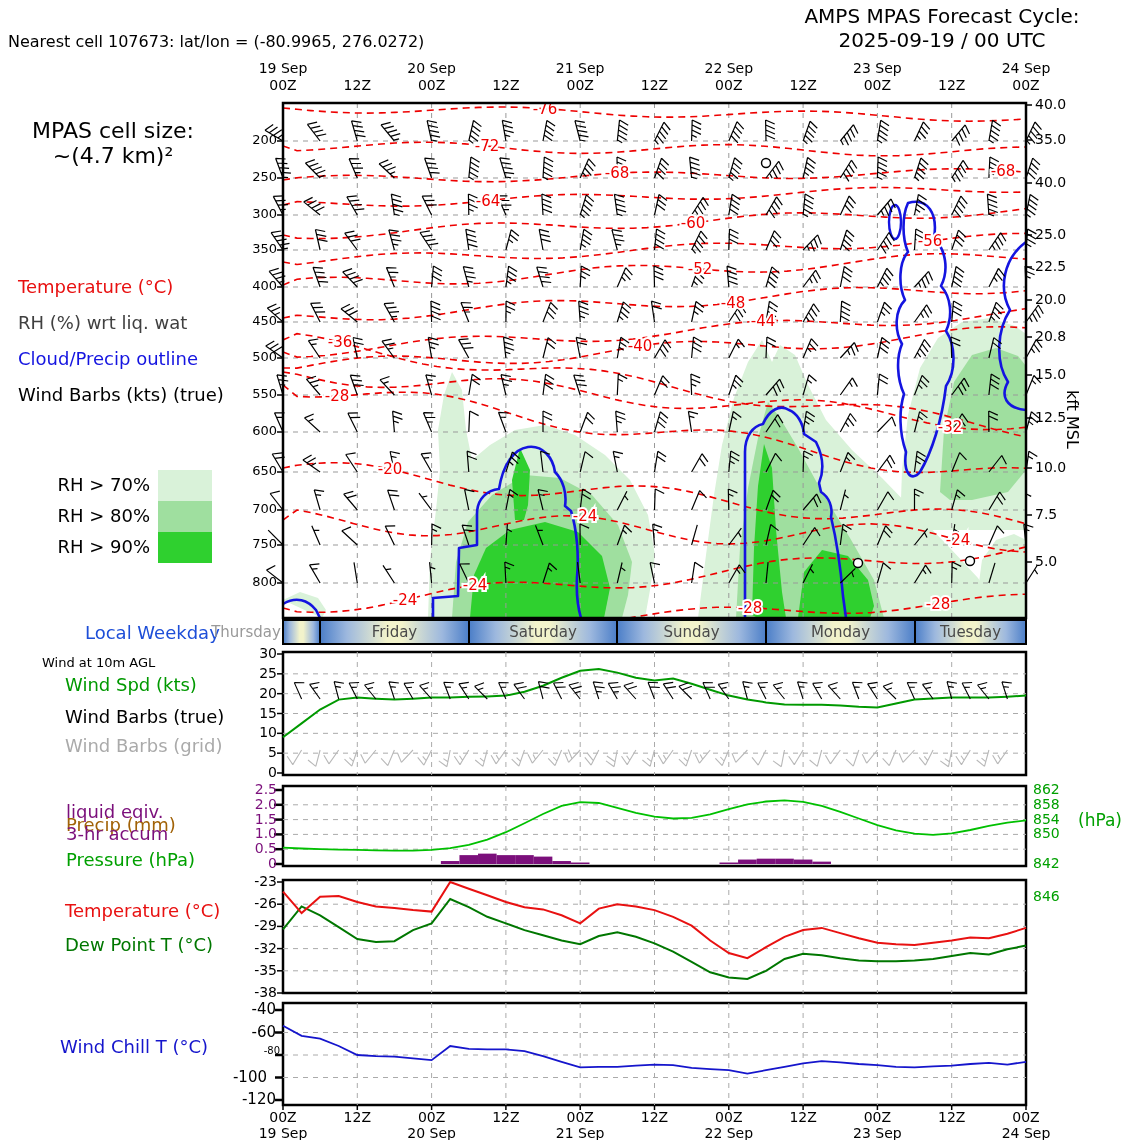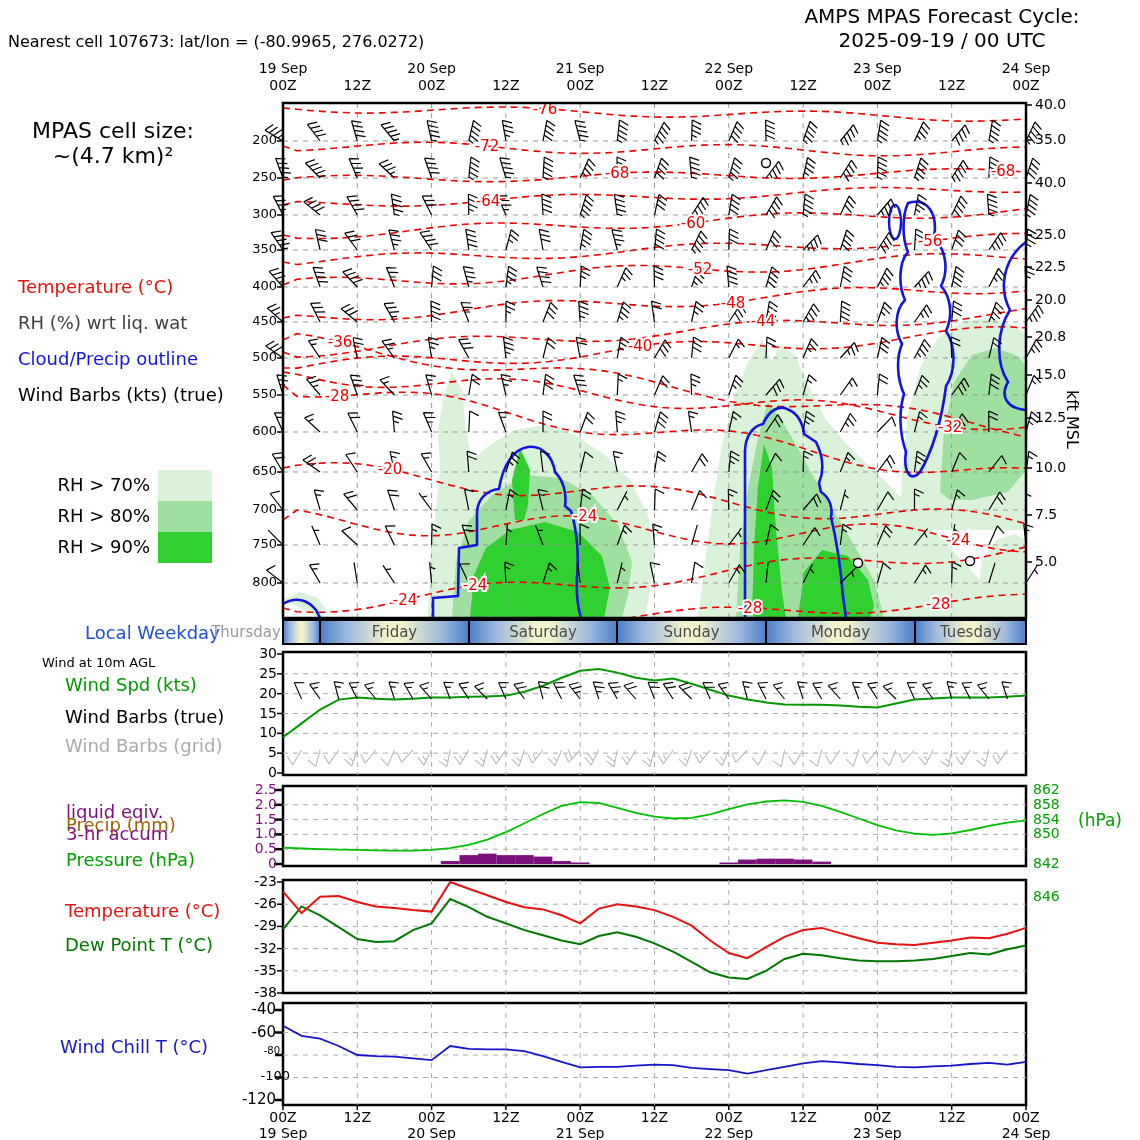--- a/index.html
+++ b/index.html
@@ -741,21 +741,21 @@
       <span class="abs gtick" style="left: 1033px; top: 855px;">842</span>
       <span class="abs tick14 rt" style="left: 277px; top: 873px;">-23</span>
       <span class="abs tick14 rt" style="left: 277px; top: 895.2px;">-26</span>
       <span class="abs tick14 rt" style="left: 277px; top: 917.4px;">-29</span>
       <span class="abs tick14 rt" style="left: 277px; top: 939.6px;">-32</span>
       <span class="abs tick14 rt" style="left: 277px; top: 961.8px;">-35</span>
       <span class="abs tick14 rt" style="left: 277px; top: 984px;">-38</span>
       <span class="abs rt" style="left: 276px; top: 1000px; font-size: 15px;">-40</span>
       <span class="abs rt" style="left: 276px; top: 1022.5px; font-size: 15px;">-60</span>
       <span class="abs rt" style="left: 280px; top: 1045px; font-size: 10px;">-80</span>
-      <span class="abs rt" style="left: 290px; top: 1067.5px; font-size: 13px;">-100</span>
+      <span class="abs rt" style="left: 267px; top: 1067.5px; font-size: 15px;">-100</span>
       <span class="abs rt" style="left: 276px; top: 1090px; font-size: 15px;">-120</span>
       <span class="abs tick14 ctr" style="left: 283px; top: 1109px;">00Z</span>
       <span class="abs tick14 ctr" style="left: 357.3px; top: 1109px;">12Z</span>
       <span class="abs tick14 ctr" style="left: 431.6px; top: 1109px;">00Z</span>
       <span class="abs tick14 ctr" style="left: 505.9px; top: 1109px;">12Z</span>
       <span class="abs tick14 ctr" style="left: 580.2px; top: 1109px;">00Z</span>
       <span class="abs tick14 ctr" style="left: 654.5px; top: 1109px;">12Z</span>
       <span class="abs tick14 ctr" style="left: 728.8px; top: 1109px;">00Z</span>
       <span class="abs tick14 ctr" style="left: 803.1px; top: 1109px;">12Z</span>
       <span class="abs tick14 ctr" style="left: 877.4px; top: 1109px;">00Z</span>

